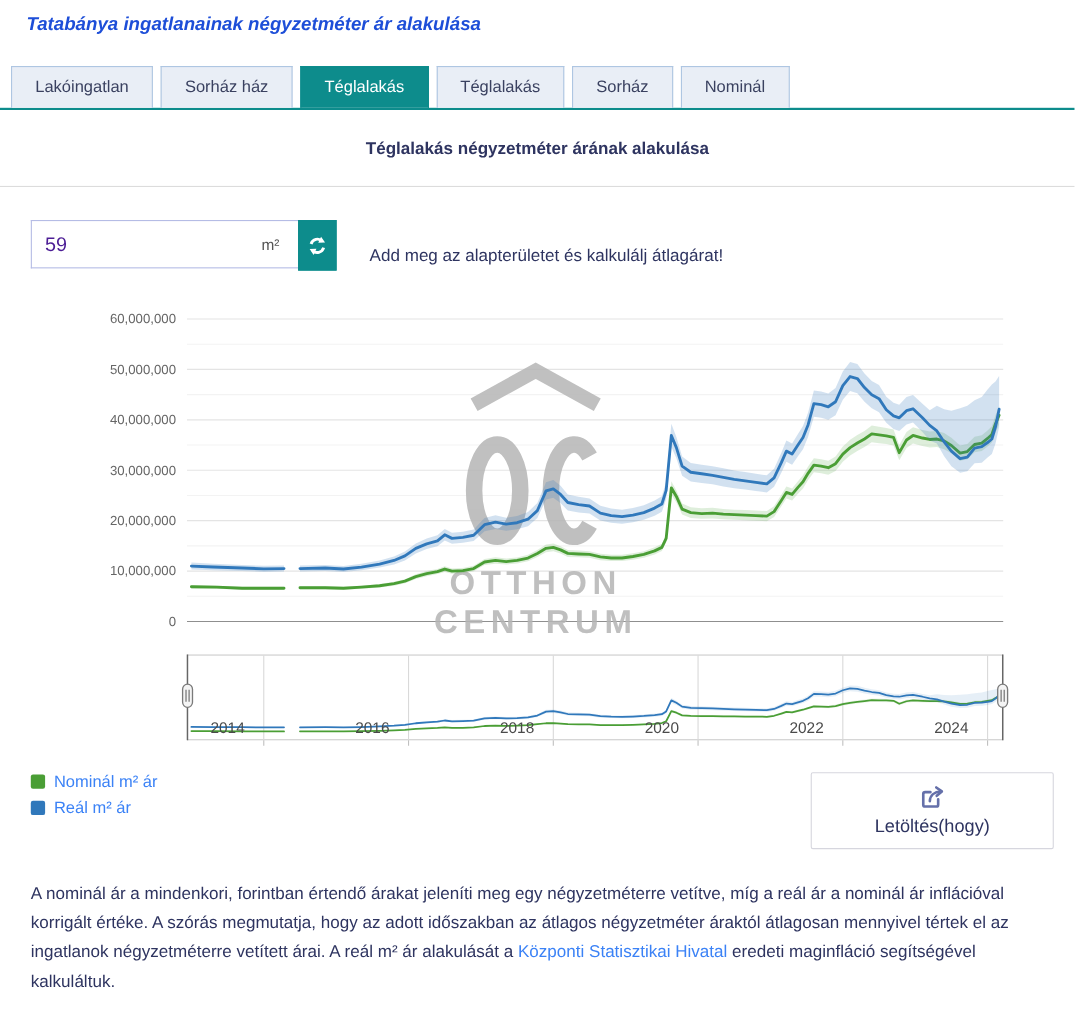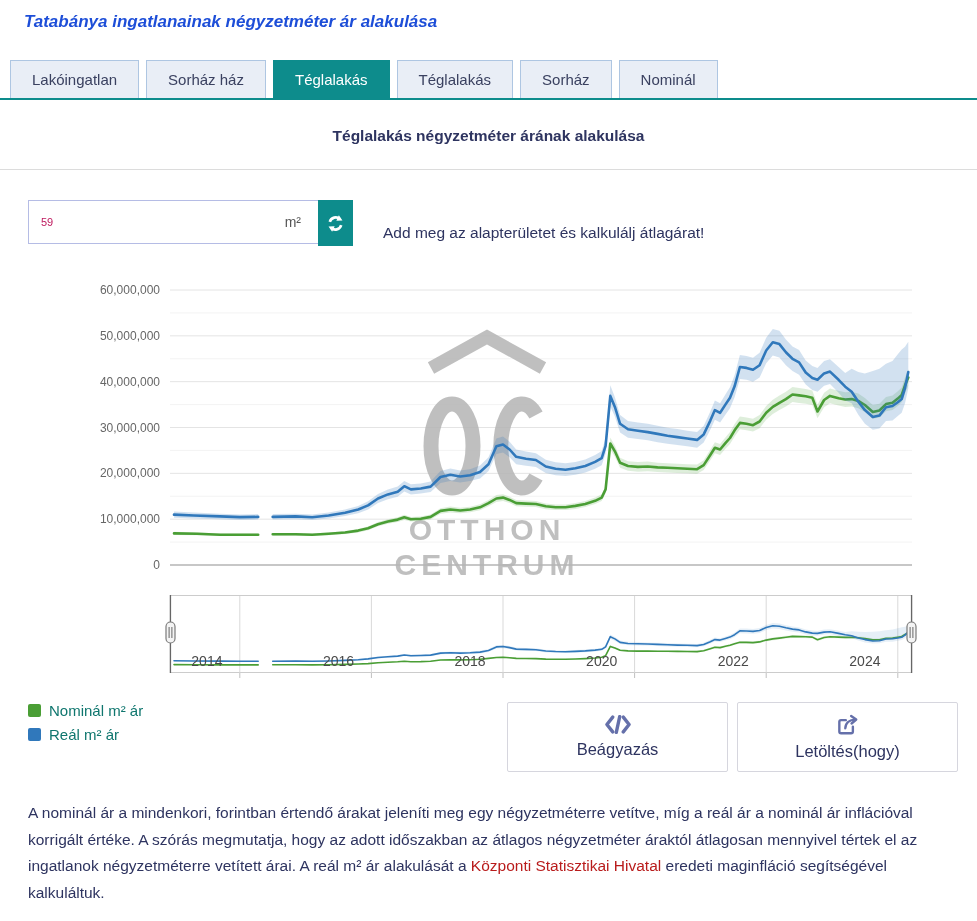--- a/index.html
+++ b/index.html
@@ -7,38 +7,38 @@
   .page{width:977px;overflow:hidden;}
   h1.page-title{font-size:17px;font-weight:bold;color:#1d4ed8;margin:12px 10px 0 24px;font-style:italic;}
   .tabs{margin-top:28px;padding-left:10px;border-bottom:2px solid #0d8c8c;display:flex;align-items:flex-end;}
   .tab{display:inline-block;padding:10px 21px;border:1px solid #aec6e2;border-bottom:none;background:#e9eef6;
        color:#3a4160;font-size:15px;margin-right:7px;cursor:pointer;white-space:nowrap;}
   .tab.active{background:#0d8c8c;border-color:#0d8c8c;color:#fff;}
   .chart-title{font-size:15.5px;font-weight:bold;color:#2e3460;text-align:center;margin-top:27px;}
   hr.divider{border:none;border-top:1px solid #dcdcdc;margin:24px 0 0 0;}
   .calc-row{display:flex;align-items:center;margin:30px 0 0 28px;height:46px;}
   .input-wrap{position:relative;display:flex;align-items:stretch;}
-  .size-input{width:290px;height:44px;border:1px solid #b5bce5;border-right:none;font-size:11px;color:#be185d;
+  .size-input{width:243px;height:44px;border:1px solid #b5bce5;border-right:none;font-size:18px;color:#4c1d95;
               padding:0 34px 0 12px;outline:none;font-family:"Liberation Sans",sans-serif;box-sizing:border-box;}
   .input-suffix{position:absolute;right:52px;top:0;height:44px;display:flex;align-items:center;color:#555;font-size:14px;}
   .refresh-btn{width:33px;height:44px;background:#0d8c8c;border:1px solid #0d8c8c;display:flex;align-items:center;
                justify-content:center;cursor:pointer;}
   .calc-label{font-size:15.5px;color:#2e3460;margin-left:30px;margin-top:20px;}
   .chart-svg{display:block;margin-top:21px;}
   .bottom-row{display:flex;justify-content:space-between;align-items:flex-start;margin-top:15px;}
   .legend{margin-left:28px;}
   .legend-item{display:flex;align-items:center;margin-bottom:7px;cursor:pointer;}
   .swatch{width:13px;height:13px;border-radius:2px;margin-right:8px;flex:0 0 auto;}
-  .legend-label{font-size:15px;color:#0f766e;}
+  .legend-label{font-size:15px;color:#3b82f6;}
   .btn-group{display:flex;gap:9px;margin-right:19px;}
   .big-btn{width:219px;height:68px;border:1px solid #d6d6de;border-radius:2px;background:#fff;display:flex;
            flex-direction:column;align-items:center;justify-content:center;cursor:pointer;gap:6px;}
   .big-btn .btn-label{font-size:16.5px;color:#2e3460;}
   .footer-text{margin:28px 28px 20px 28px;font-size:15.5px;line-height:1.72;color:#2e3460;max-width:922px;}
-  .footer-text a{color:#b91c1c;text-decoration:none;cursor:pointer;}
+  .footer-text a{color:#3b82f6;text-decoration:none;cursor:pointer;}
 </style>
 </head>
 <body>
 
 <div class="page">
 
   <h1 class="page-title">Tatabánya ingatlanainak négyzetméter ár alakulása</h1>
 
   <div class="tabs" id="tabs">
       <div class="tab">Lakóingatlan</div>
@@ -162,30 +162,20 @@
         <span class="swatch" id="sw0" style="background: rgb(74, 158, 53);"></span>
         <span class="legend-label">Nominál m² ár</span>
       </div>
       <div class="legend-item">
         <span class="swatch" id="sw1" style="background: rgb(48, 120, 187);"></span>
         <span class="legend-label">Reál m² ár</span>
       </div>
     </div>
     <div class="btn-group">
       <div class="big-btn">
-        <svg width="30" height="19" viewBox="0 0 26 18">
-          <g stroke="#6570aa" stroke-width="3.2" fill="none" stroke-linecap="round" stroke-linejoin="round">
-            <path d="M8 2 L2.5 9 L8 16"></path>
-            <path d="M18 2 L23.5 9 L18 16"></path>
-            <path d="M14.6 1.5 L11.4 16.5"></path>
-          </g>
-        </svg>
-        <span class="btn-label">Beágyazás</span>
-      </div>
-      <div class="big-btn">
         <svg width="26" height="22" viewBox="0 0 24 20">
           <g stroke="#6570aa" stroke-width="2.2" fill="none" stroke-linecap="round" stroke-linejoin="round">
             <path d="M16.5 11.5 v4.5 a1.6 1.6 0 0 1 -1.6 1.6 H5.6 a1.6 1.6 0 0 1 -1.6 -1.6 V7.1 a1.6 1.6 0 0 1 1.6 -1.6 h4.4"></path>
             <path d="M9.5 13 C 9.8 8 13.5 5.2 18.6 5.0"></path>
             <path d="M14.9 1.6 L19.6 4.9 L15.3 8.6"></path>
           </g>
         </svg>
         <span class="btn-label">Letöltés(hogy)</span>
       </div>
     </div>

